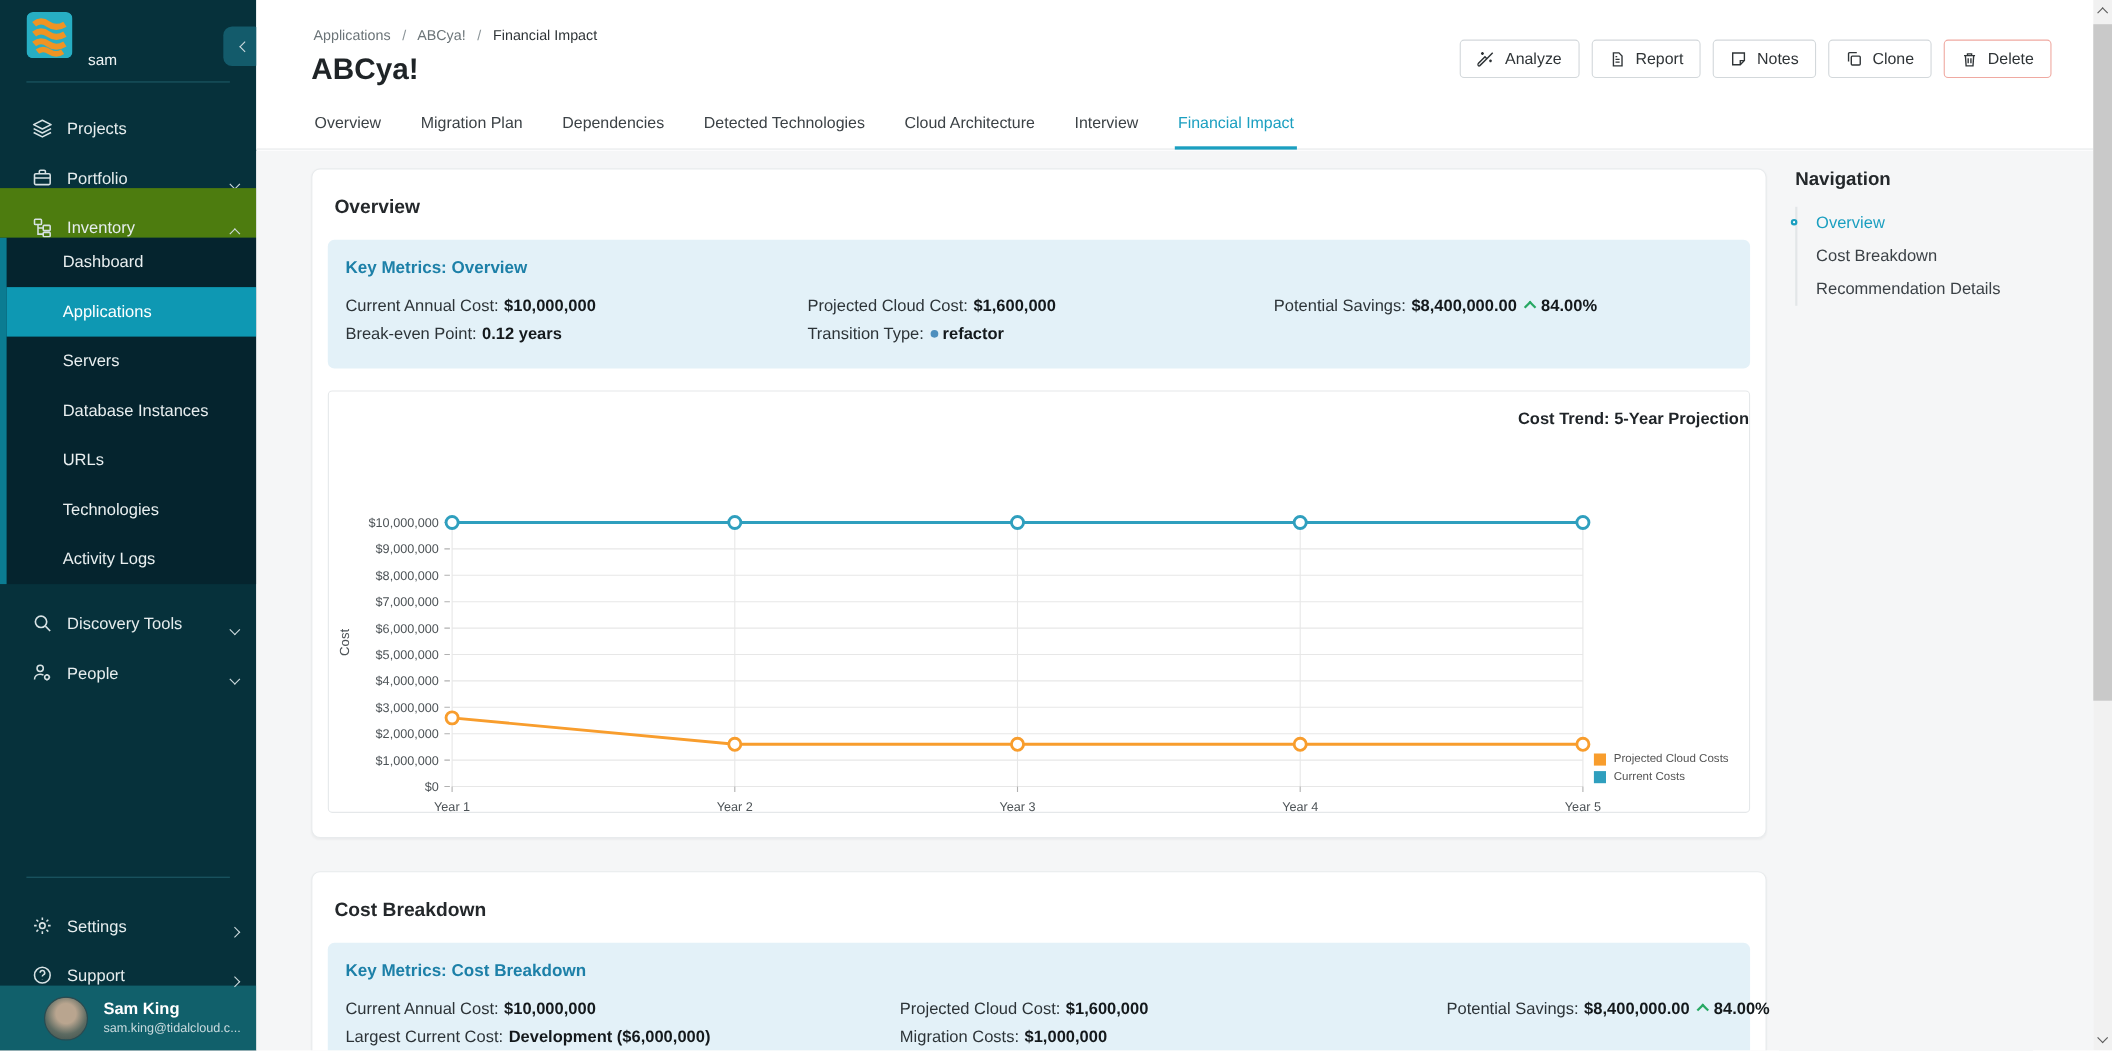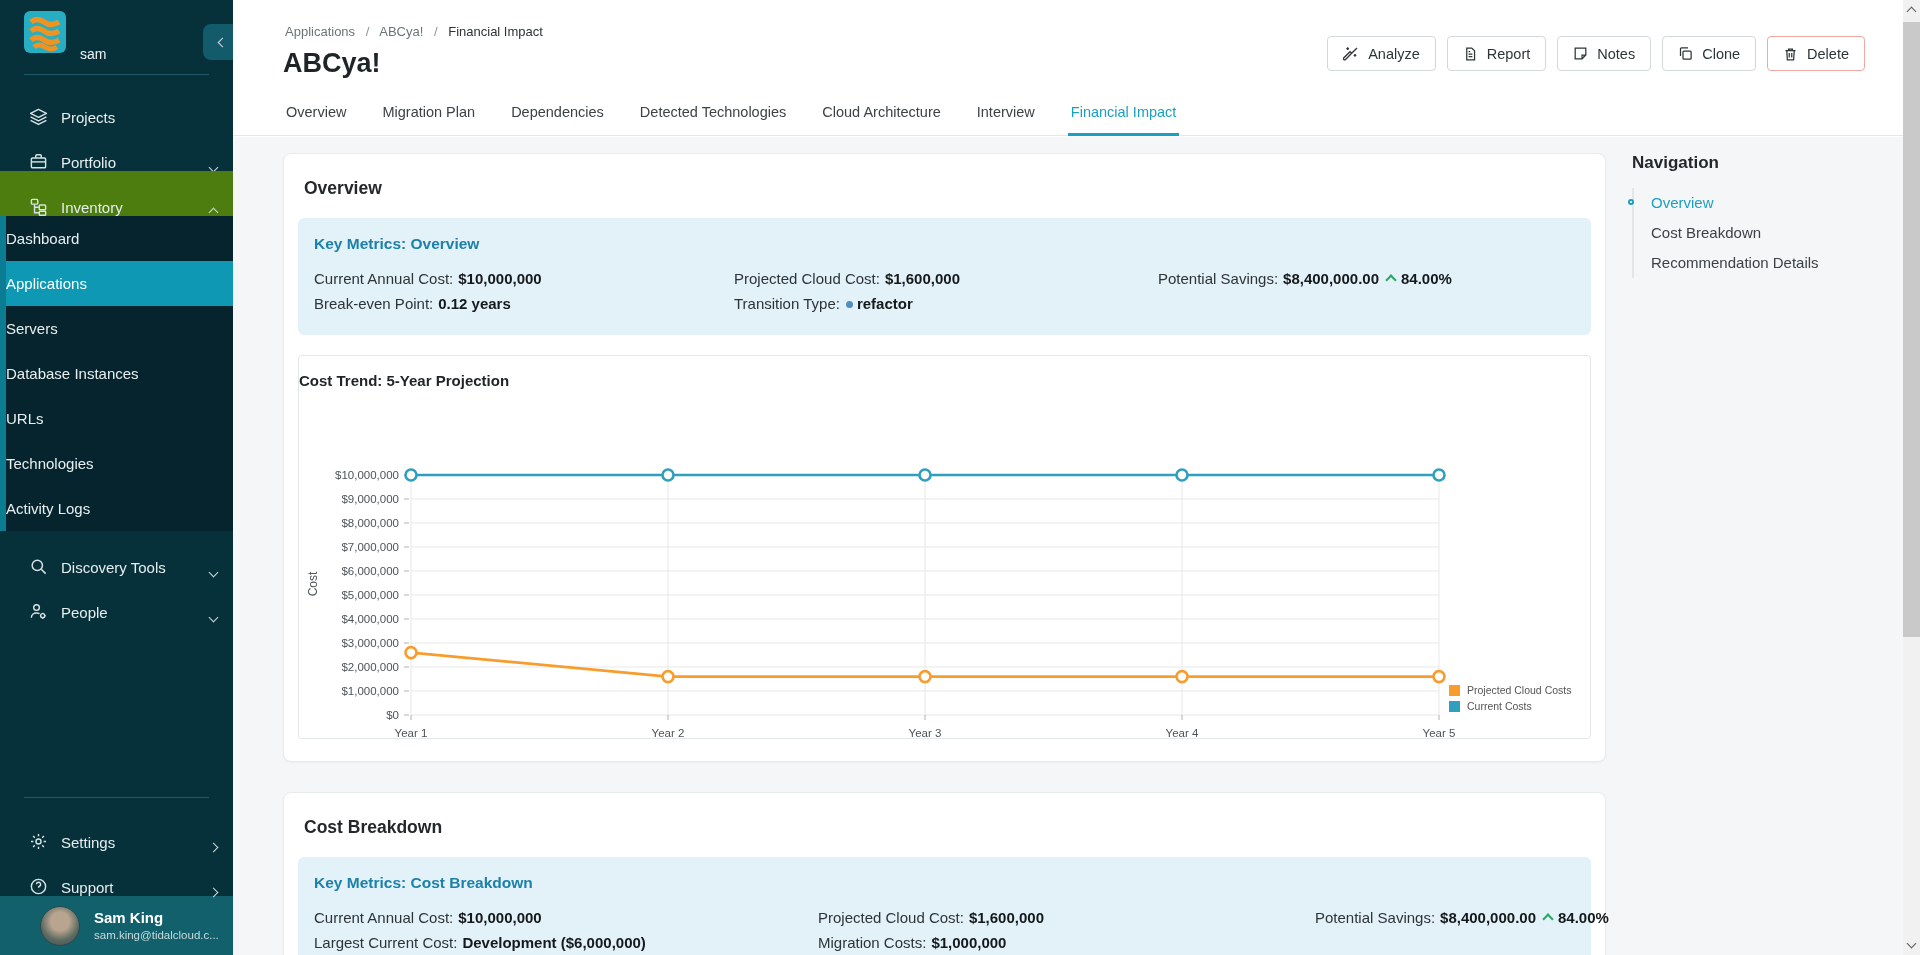--- a/index.html
+++ b/index.html
@@ -21,21 +21,21 @@
              font-size:15px; cursor:pointer; position:relative; color:#e6edee; }
   .sb-item .lbl { margin-left:13px; flex:1; }
   .sb-item.expanded { background:#4d7c0f; }
   .sb-icon { width:20px; height:20px; display:flex; align-items:center; justify-content:center; }
   .chev { width:7px; height:7px; border-right:1.7px solid #cfdcdf; border-bottom:1.7px solid #cfdcdf; display:inline-block; }
   .chev.down { transform:rotate(45deg); margin-top:-3px; }
   .chev.up { transform:rotate(-135deg); margin-top:4px; }
   .chev.right { transform:rotate(-45deg); }
   .chev.left { transform:rotate(135deg); }
   .submenu { background:#05242e; border-left:6px solid #0b7c92; }
-  .sub-item { height:45px; display:flex; align-items:center; 
+  .sub-item { height:45px; display:flex; align-items:center; padding-left:51px;
               font-size:15px; color:#e9eff0; cursor:pointer; }
   .sub-item.active { background:#0e98b3; color:#fff; }
   .sb-spacer { flex:1; }
   .sb-divider2 { height:1px; background:#1d5a66; margin:0 24px 8px 24px; }
   .user-block { height:59px; background:#11606b; display:flex; align-items:center; padding-left:40px; cursor:pointer; }
   .avatar { width:40px; height:40px; border-radius:50%;
             background:radial-gradient(circle at 50% 38%, #b9a58f 0 30%, #5d6b62 62%, #3c4a46 100%);
             border:1px solid #2a4a50; }
   .user-meta { margin-left:14px; line-height:1.25; }
   .user-name { font-size:15px; font-weight:bold; color:#fff; }
@@ -73,21 +73,21 @@
   .metric-row { font-size:15px; color:#2d3438; line-height:25px; white-space:nowrap; }
   .metric-row b { color:#14191c; margin-left:5px; }
   .dot { display:inline-block; width:7px; height:7px; border-radius:50%; background:#4e8fbe;
          margin:0 2px 2px 6px; vertical-align:middle; }
   .caret-up { display:inline-block; width:8px; height:8px; border-right:2.6px solid #27a863;
               border-bottom:2.6px solid #27a863; transform:rotate(-135deg); margin:0 4px 0 8px; }
 
   
   .chart-card { margin-top:20px; border:1px solid #e5e8ea; border-radius:4px;
                 padding-top:16px; height:384px; position:relative; }
-  .chart-title { text-align:left; font-size:15px; font-weight:bold; color:#1f2428; }
+  .chart-title { text-align:right; font-size:15px; font-weight:bold; color:#1f2428; }
   .chart-svg text.tick { font-family:"Liberation Sans", sans-serif; font-size:11.5px; fill:#4d5357; }
   .y-axis-label { position:absolute; left:-36px; top:188px; transform:rotate(-90deg);
                   font-size:12px; color:#4d5357; width:100px; text-align:center; }
   .legend { position:absolute; left:1150px; top:293px; font-size:10.5px; color:#555; }
   .legend-item { display:flex; align-items:center; gap:7px; line-height:16px; }
   .swatch { width:11px; height:11px; display:inline-block; }
 
   
   .page-nav { position:absolute; left:1399px; top:16px; width:265px; }
   .page-nav-title { font-size:17px; font-weight:bold; color:#24282b; }

